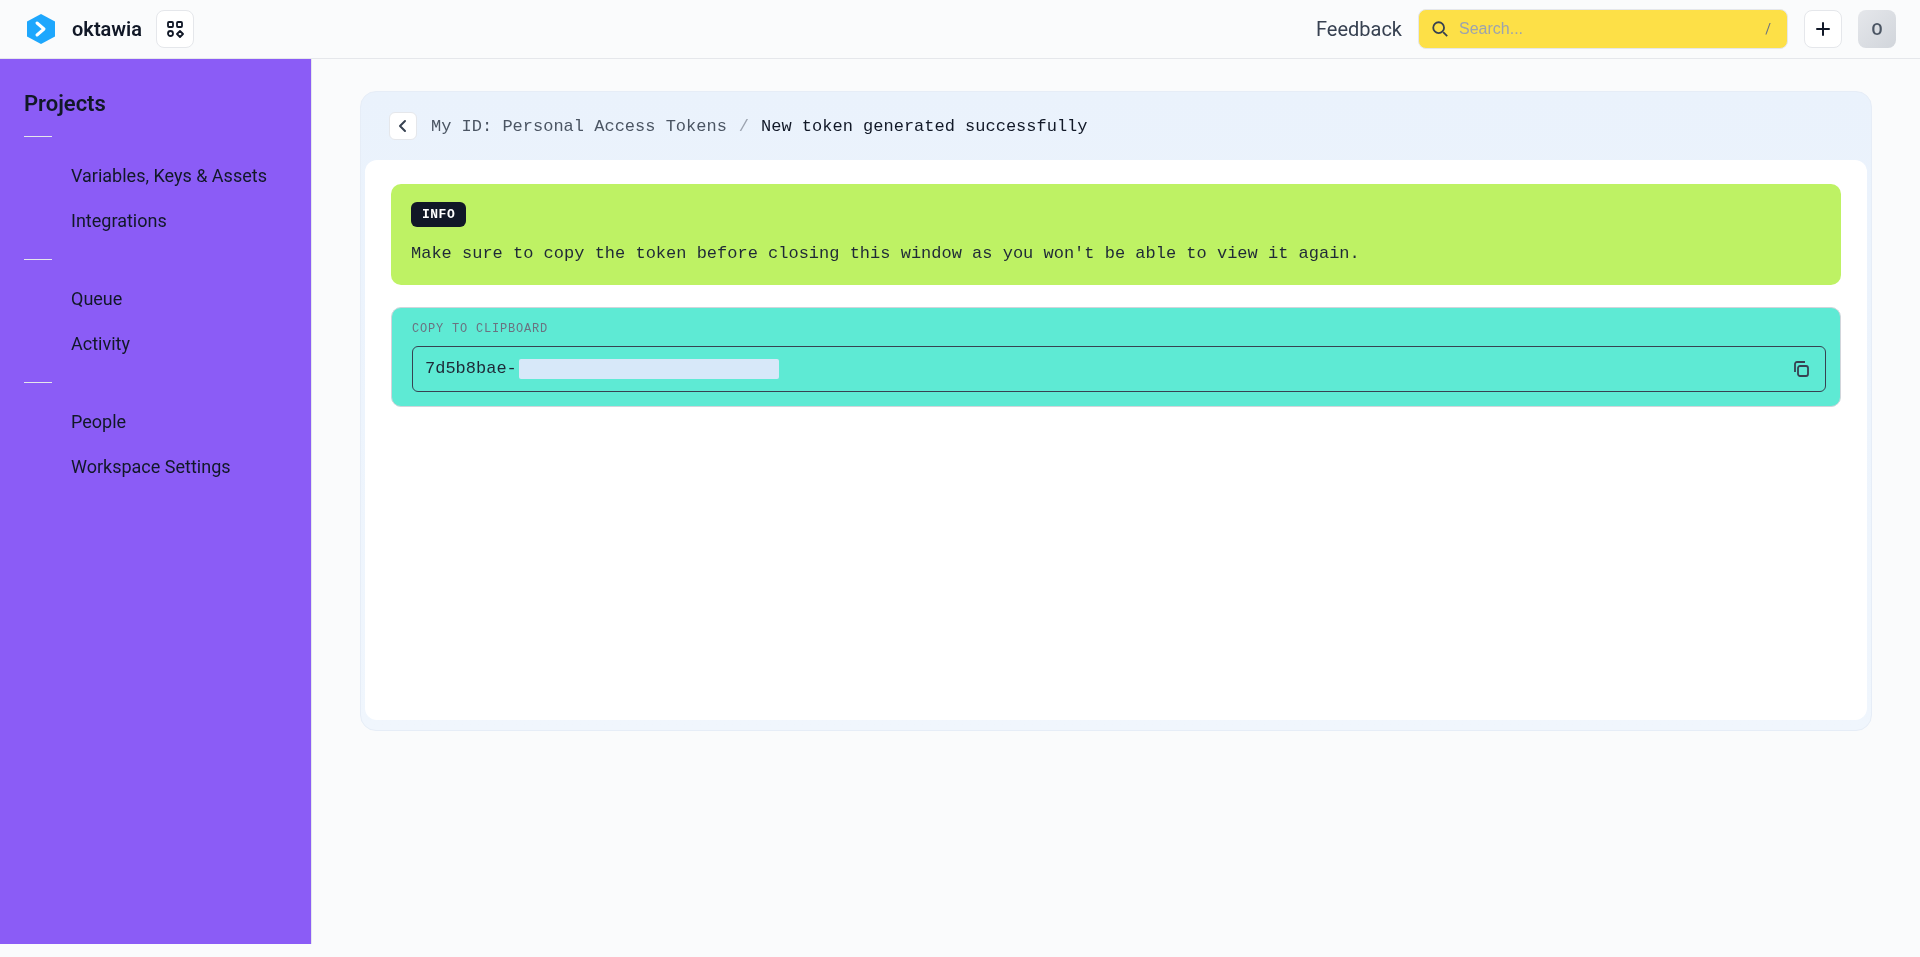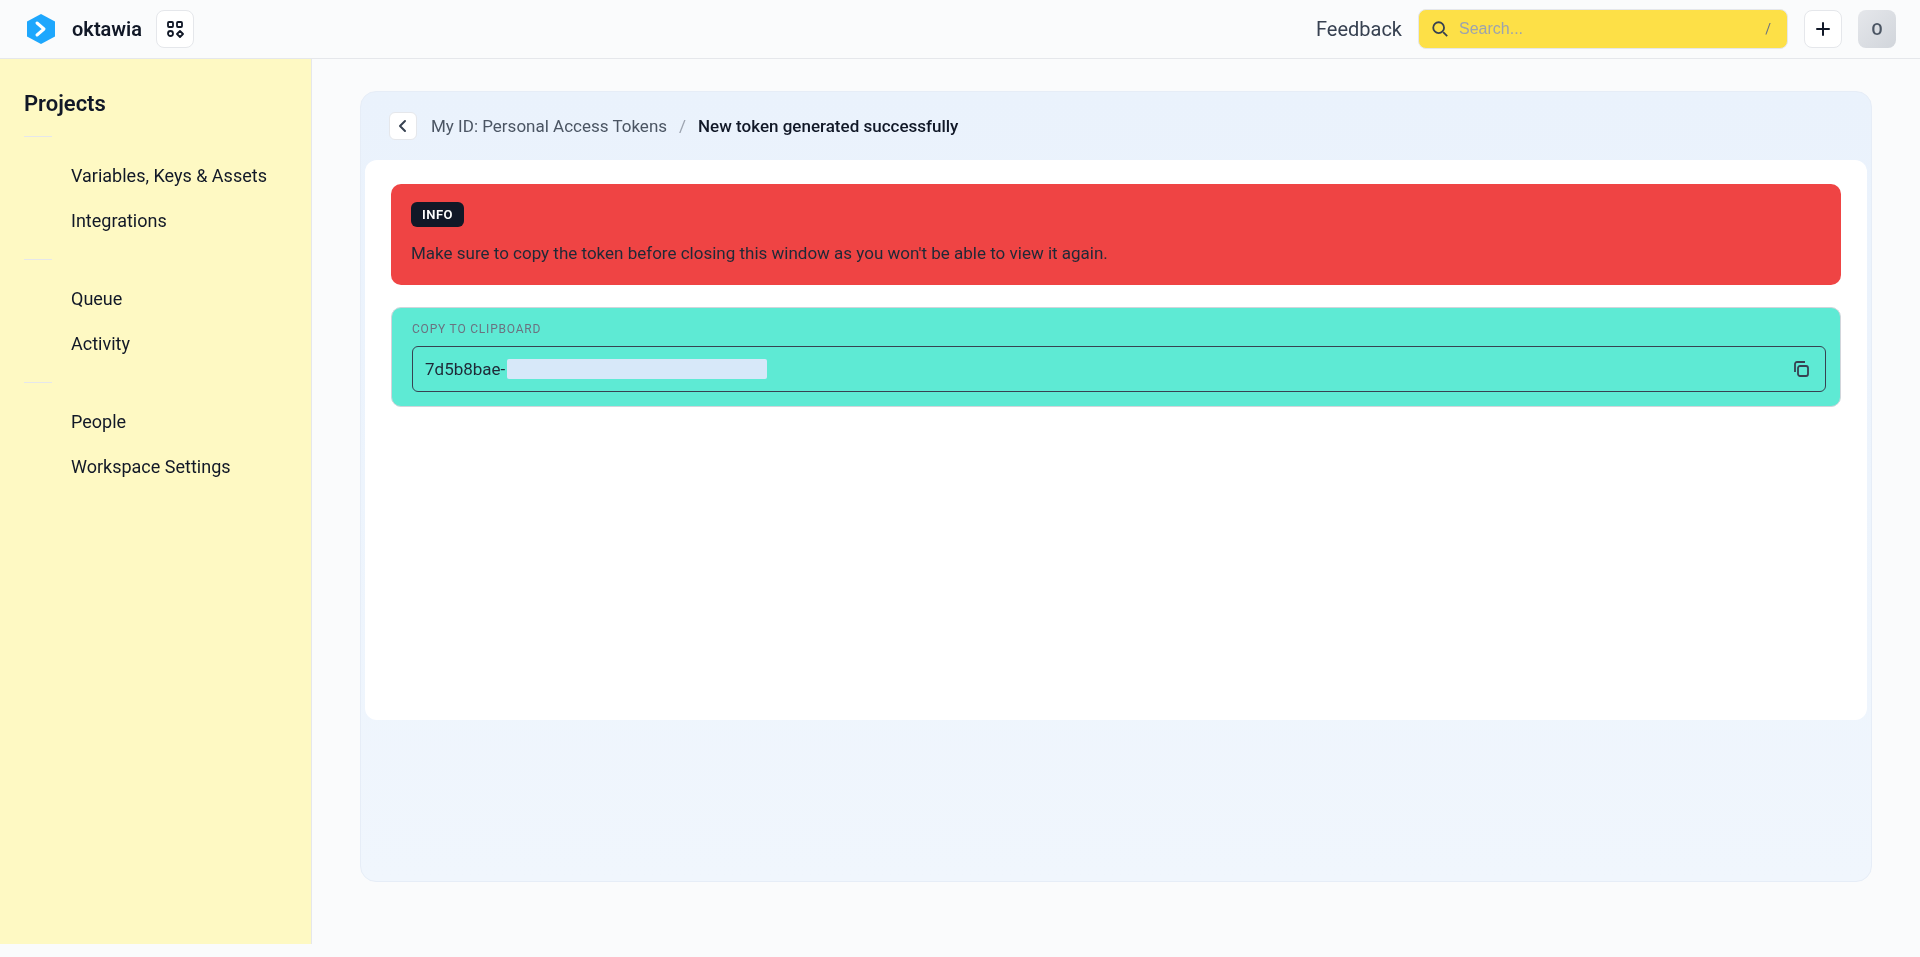--- a/index.html
+++ b/index.html
@@ -95,21 +95,21 @@
       font-weight: 600;
       font-size: 16px;
     }
 
     
     .layout { display: flex; height: calc(100vh - 72px); }
     .sidebar {
       width: 312px;
       border-right: 1px solid #e5e7eb;
       padding: 32px 24px;
-      background: #fef9c3;
+      background: #8b5cf6;
     }
     .sidebar h2 {
       font-size: 22px;
       font-weight: 600;
       color: #111827;
       margin-bottom: 20px;
     }
     .divider {
       width: 28px;
       height: 1px;
@@ -126,21 +126,22 @@
     }
 
     
     .main { flex: 1; padding: 32px 48px; }
 
     .card-outer {
       background: linear-gradient(180deg, #eaf2fc 0%, #f0f6fd 100%);
       border-radius: 16px;
       padding: 0;
       border: 1px solid #e6edf7;
-      height: 791px;
+      height: 640px;
+      font-family: Liberation Mono, monospace;
     }
     .card-header {
       display: flex;
       align-items: center;
       gap: 14px;
       padding: 20px 28px;
     }
     .back-btn {
       width: 28px;
       height: 28px;
@@ -164,21 +165,21 @@
 
     .card-inner {
       background: #fff;
       margin: 0 4px 4px 4px;
       border-radius: 12px;
       padding: 24px 26px;
       min-height: 560px;
     }
 
     .info-box {
-      background: #ef4444;
+      background: #bef264;
       border-radius: 10px;
       padding: 18px 20px;
       margin-bottom: 22px;
     }
     .info-badge {
       display: inline-block;
       background: #111827;
       color: #fff;
       font-size: 13px;
       font-weight: 600;

